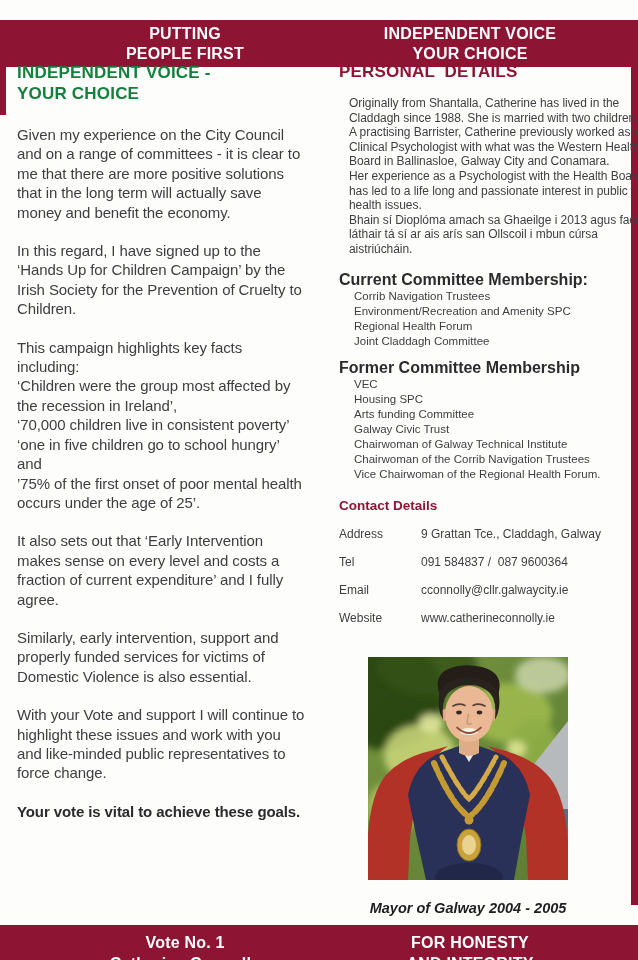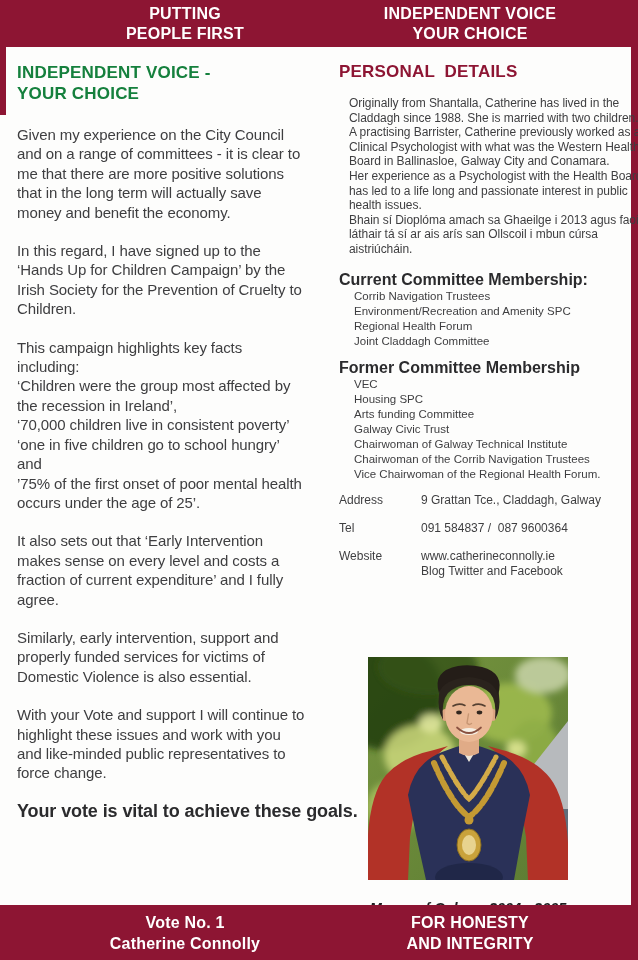--- a/index.html
+++ b/index.html
@@ -1,21 +1,21 @@
 <!DOCTYPE html>
 <html><head>
 <meta charset="utf-8">
 <style>
   html,body{margin:0;padding:0;background:#ffffff;}
   .page{
     position:relative;width:638px;height:960px;overflow:hidden;
     background:#fdfdfc;font-family:"Liberation Sans", sans-serif;
   }
   
-  .band{position:absolute;left:0;width:638px;background:#8d1533;color:#ffffff;}
+  .band{position:absolute;left:0;width:638px;background:#8d1533;color:#ffffff;margin-top:20px;}
   .band-header{top:0;height:47px;}
   .band-footer{top:905px;height:55px;}
   .band-block{
     position:absolute;text-align:center;font-weight:bold;
     font-size:16px;line-height:19.5px;white-space:pre;letter-spacing:.2px;
   }
   .hdr-left{left:35px;top:4px;width:300px;}
   .hdr-right{left:340px;top:4px;width:260px;}
   .ftr-left{left:35px;top:7px;width:300px;line-height:21px;}
   .ftr-right{left:340px;top:7px;width:260px;line-height:21px;}
@@ -23,21 +23,21 @@
   .edge-left{left:0;top:47px;width:6px;height:68px;}
   .edge-right{right:0;top:47px;width:7px;height:858px;}
 
   
   .col-left{position:absolute;left:17px;top:62px;width:315px;color:#3e3e40;}
   .col-left h2{
     font-size:17px;line-height:21px;font-weight:bold;color:#15803d;
     margin:0 0 21px;white-space:pre;letter-spacing:.2px;
   }
   .col-left p{font-size:15px;line-height:19.4px;margin:0 0 19px;white-space:pre;letter-spacing:-.1px;}
-  .col-left .closing{font-weight:bold;font-size:18px;color:#2b2b2d;}
+  .col-left .closing{font-weight:bold;font-size:15px;color:#2b2b2d;}
 
   
   .col-right{position:absolute;left:339px;top:62px;width:295px;color:#3e3e40;}
   .col-right h2{
     font-size:17px;line-height:20px;font-weight:bold;color:#8d1533;
     margin:0 0 14px;white-space:pre;letter-spacing:.2px;
   }
   .bio{font-size:12px;line-height:14.6px;margin:0 10px 15px;white-space:pre;letter-spacing:-.05px;}
   .memb-title{font-size:16px;line-height:15px;font-weight:bold;color:#2b2b2d;margin:0 0 2px;}
   .memb-list{margin:0 0 11px;}
@@ -131,33 +131,37 @@
     <div class="memb-list">
       <div class="memb-item">VEC</div>
       <div class="memb-item">Housing SPC</div>
       <div class="memb-item">Arts funding Committee</div>
       <div class="memb-item">Galway Civic Trust</div>
       <div class="memb-item">Chairwoman of Galway Technical Institute</div>
       <div class="memb-item">Chairwoman of the Corrib Navigation Trustees</div>
       <div class="memb-item">Vice Chairwoman of the Regional Health Forum.</div>
     </div>
 
+    <div class="contact-title">Contact Details</div>
 
     <div class="contact-row">
       <span class="lab">Address</span>
       <span class="val">9 Grattan Tce., Claddagh, Galway</span>
     </div>
     <div class="contact-row">
       <span class="lab">Tel</span>
       <span class="val">091 584837 /  087 9600364</span>
     </div>
     <div class="contact-row">
+      <span class="lab">Email</span>
+      <span class="val">cconnolly@cllr.galwaycity.ie</span>
+    </div>
+    <div class="contact-row">
       <span class="lab">Website</span>
       <span class="val">www.catherineconnolly.ie</span>
-      <span class="val val2">Blog Twitter and Facebook</span>
     </div>
   </section>
 
   <figure class="photo" aria-label="Catherine Connolly in red and navy mayoral robes with gold chain of office, in front of green foliage">
     <svg width="200" height="223" viewBox="0 0 200 223" aria-hidden="true">
       <defs>
         <filter id="soft" x="-20%" y="-20%" width="140%" height="140%">
             <feGaussianBlur stdDeviation="3.5"></feGaussianBlur>
           </filter>
         <linearGradient id="bgGrad" x1="0" y1="0" x2="1" y2="1">

